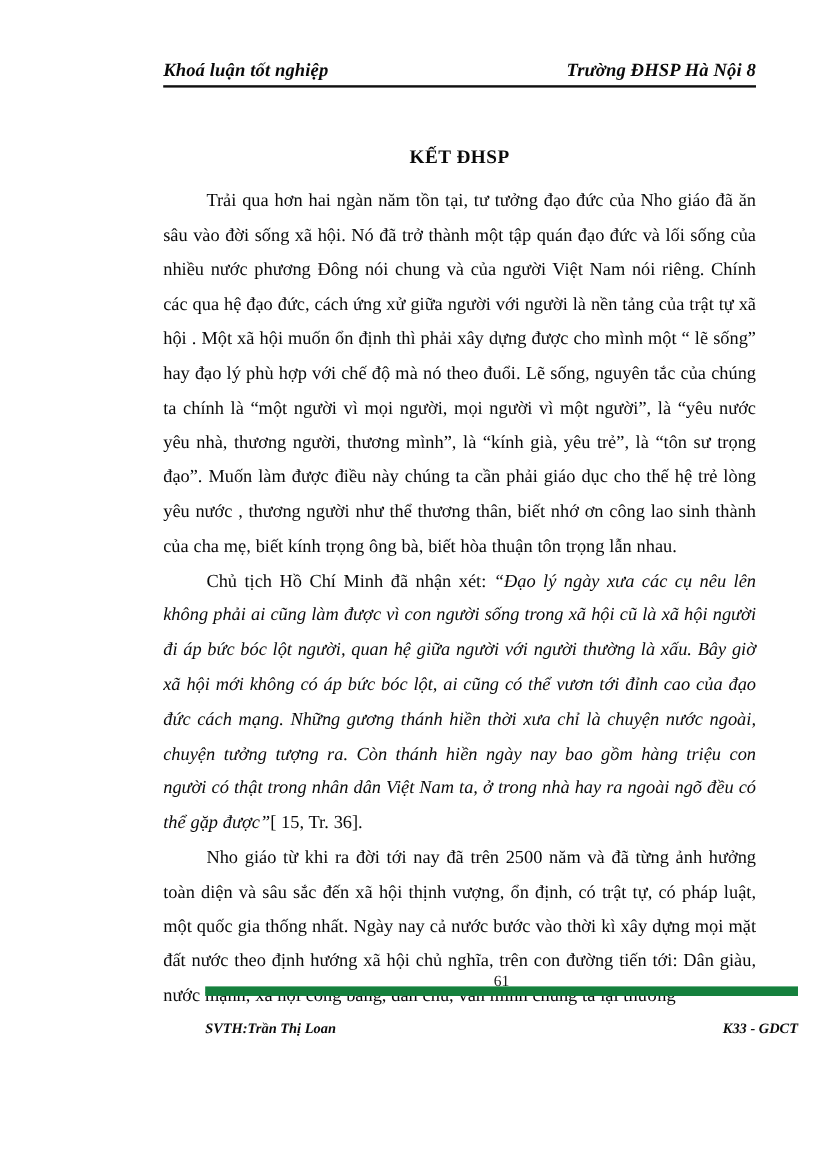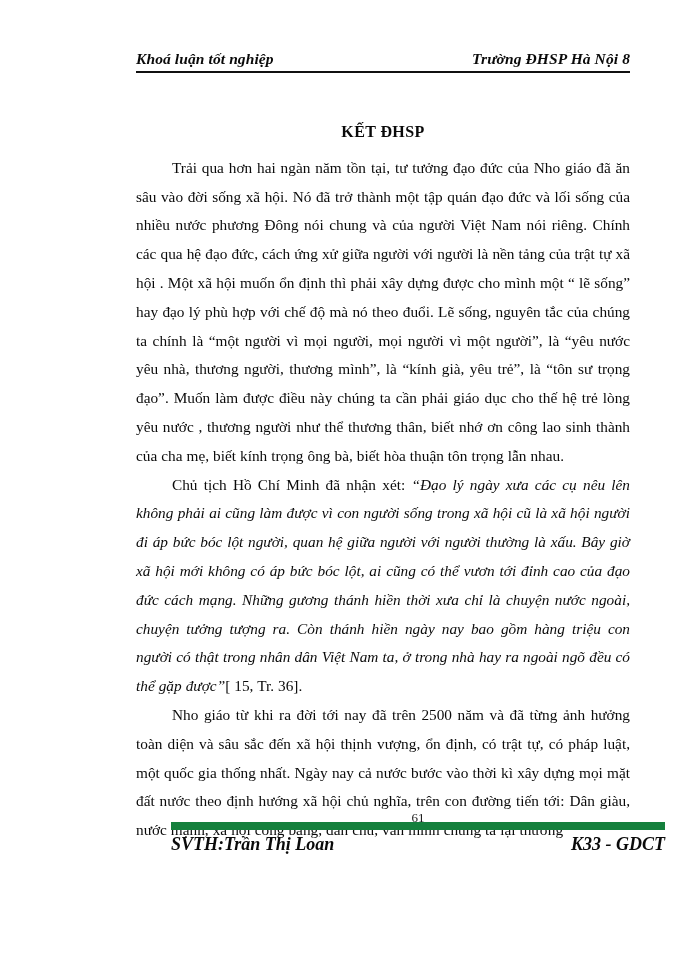--- a/index.html
+++ b/index.html
@@ -87,22 +87,22 @@
     width: 494px;
     border-top: 8px solid #15803d;
     margin-left: 35px;
   }
   .footer-row {
     display: flex;
     justify-content: space-between;
     align-items: flex-start;
     font-weight: bold;
     font-style: italic;
-    font-size: 18px;
-    padding-top: 4px;
+    font-size: 12px;
+    padding-top: 21px;
     line-height: 1.15;
     gap: 44px;
   }
   .footer-row .ftr-left { text-align: left; white-space: nowrap; }
   .footer-row .ftr-right { text-align: right; white-space: nowrap; }
 
   .page-number {
     position: absolute;
     left: 0;
     top: -19px;

